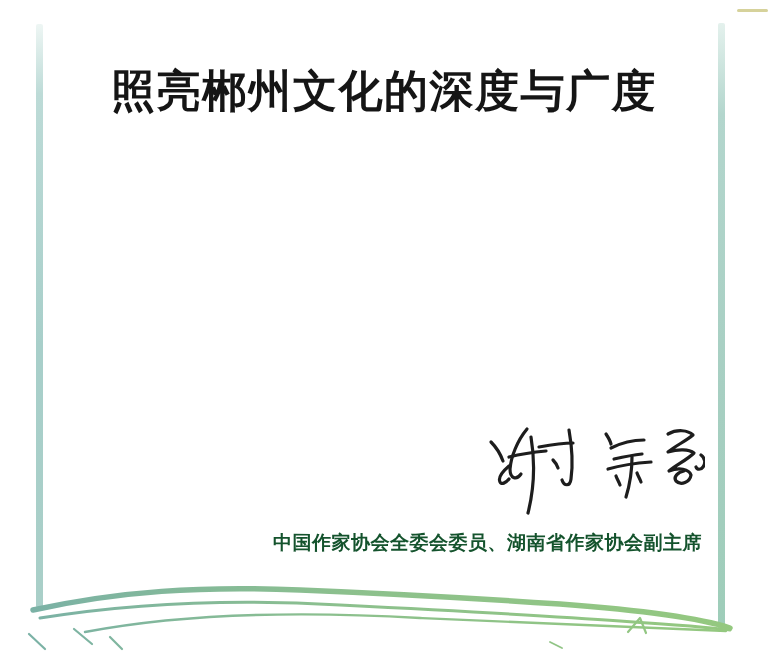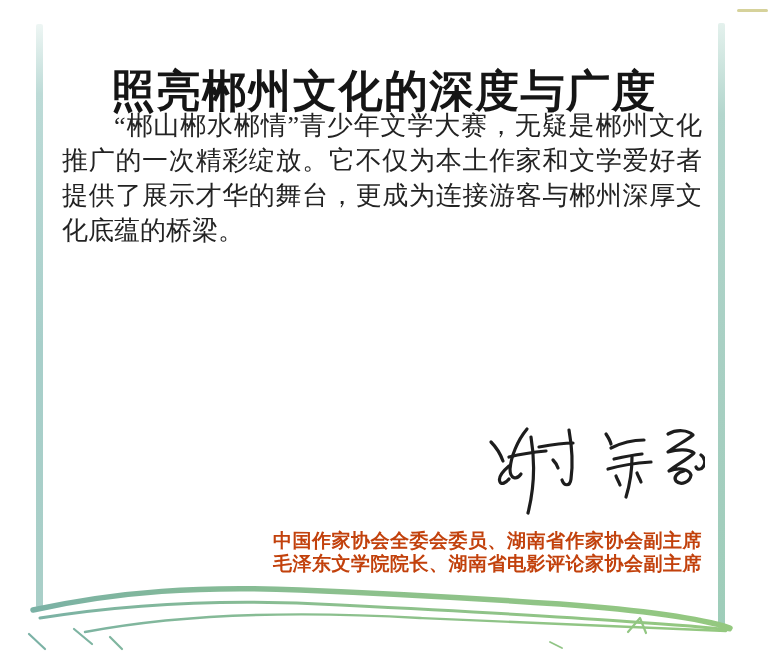--- a/index.html
+++ b/index.html
@@ -25,40 +25,39 @@
   .body-text p{margin:0;text-indent:2em;}
 
   
   .signature{position:absolute;left:465px;top:413px;width:240px;height:105px;}
   .signature svg{display:block;width:100%;height:100%;}
   .sig-stroke{fill:none;stroke:#1d1d1d;stroke-width:3.2;
     stroke-linecap:round;stroke-linejoin:round;}
 
   
   .attribution{position:absolute;right:66px;top:531px;text-align:right;
-    font-family:Liberation Mono, monospace;font-weight:700;
-    font-size:19px;line-height:23px;color:#c2410c;letter-spacing:0.5px;}
+    font-family:Liberation Serif, serif;font-weight:700;
+    font-size:19px;line-height:23px;color:#14532d;letter-spacing:0.5px;}
 
   
   .book{position:absolute;left:0;top:560px;width:768px;height:96px;}
   .book svg{display:block;width:100%;height:100%;}
 </style>
 </head>
 <body>
 
 <div class="page">
 
   <div class="rule rule-left"></div>
   <div class="rule rule-right"></div>
   <div class="rule rule-tan"></div>
 
   <h1 class="title">照亮郴州文化的深度与广度</h1>
 
   <div class="body-text">
-    <p>“郴山郴水郴情”青少年文学大赛，无疑是郴州文化推广的一次精彩绽放。它不仅为本土作家和文学爱好者提供了展示才华的舞台，更成为连接游客与郴州深厚文化底蕴的桥梁。</p>
   </div>
 
   <div class="signature" aria-label="谢宗玉">
     <svg viewBox="0 0 240 105" xmlns="http://www.w3.org/2000/svg">
 
       <path class="sig-stroke" d="M26,29 C31,34 35,40 38,48"></path>
       <path class="sig-stroke" d="M44,53 C37,59 33,65 35,69 C36,72 41,70 44,66"></path>
       <path class="sig-stroke" d="M62,16 C52,28 46,44 45,56 C45,65 51,68 56,61"></path>
       <path class="sig-stroke" d="M66,24 C70,48 69,76 63,100"></path>
       <path class="sig-stroke" d="M44,44 C56,41 70,39 81,38"></path>
@@ -74,21 +73,20 @@
       <path class="sig-stroke" d="M151,63 C152,66 154,69 155,72"></path>
       <path class="sig-stroke" d="M172,60 C173,63 175,66 176,69"></path>
 
       <path class="sig-stroke" d="M203,21 C212,16 223,17 228,22 C221,28 210,33 203,39 C213,36 224,36 229,40 C222,47 211,52 204,58 C214,54 224,56 226,62 C225,69 216,73 211,68 C208,64 213,59 219,58"></path>
       <path class="sig-stroke" d="M236,42 C240,45 241,50 238,54 C236,57 232,57 231,54"></path>
     </svg>
   </div>
 
   <div class="attribution">
     <div>中国作家协会全委会委员、湖南省作家协会副主席</div>
-    <div>毛泽东文学院院长、湖南省电影评论家协会副主席</div>
   </div>
 
   <div class="book">
     <svg viewBox="0 0 768 96" xmlns="http://www.w3.org/2000/svg">
       <defs>
         <linearGradient id="bookgrad" x1="0" y1="0" x2="768" y2="0" gradientUnits="userSpaceOnUse">
           <stop offset="0" stop-color="#79b0a8"></stop>
           <stop offset="0.45" stop-color="#8cc08d"></stop>
           <stop offset="1" stop-color="#95c97e"></stop>
         </linearGradient>

